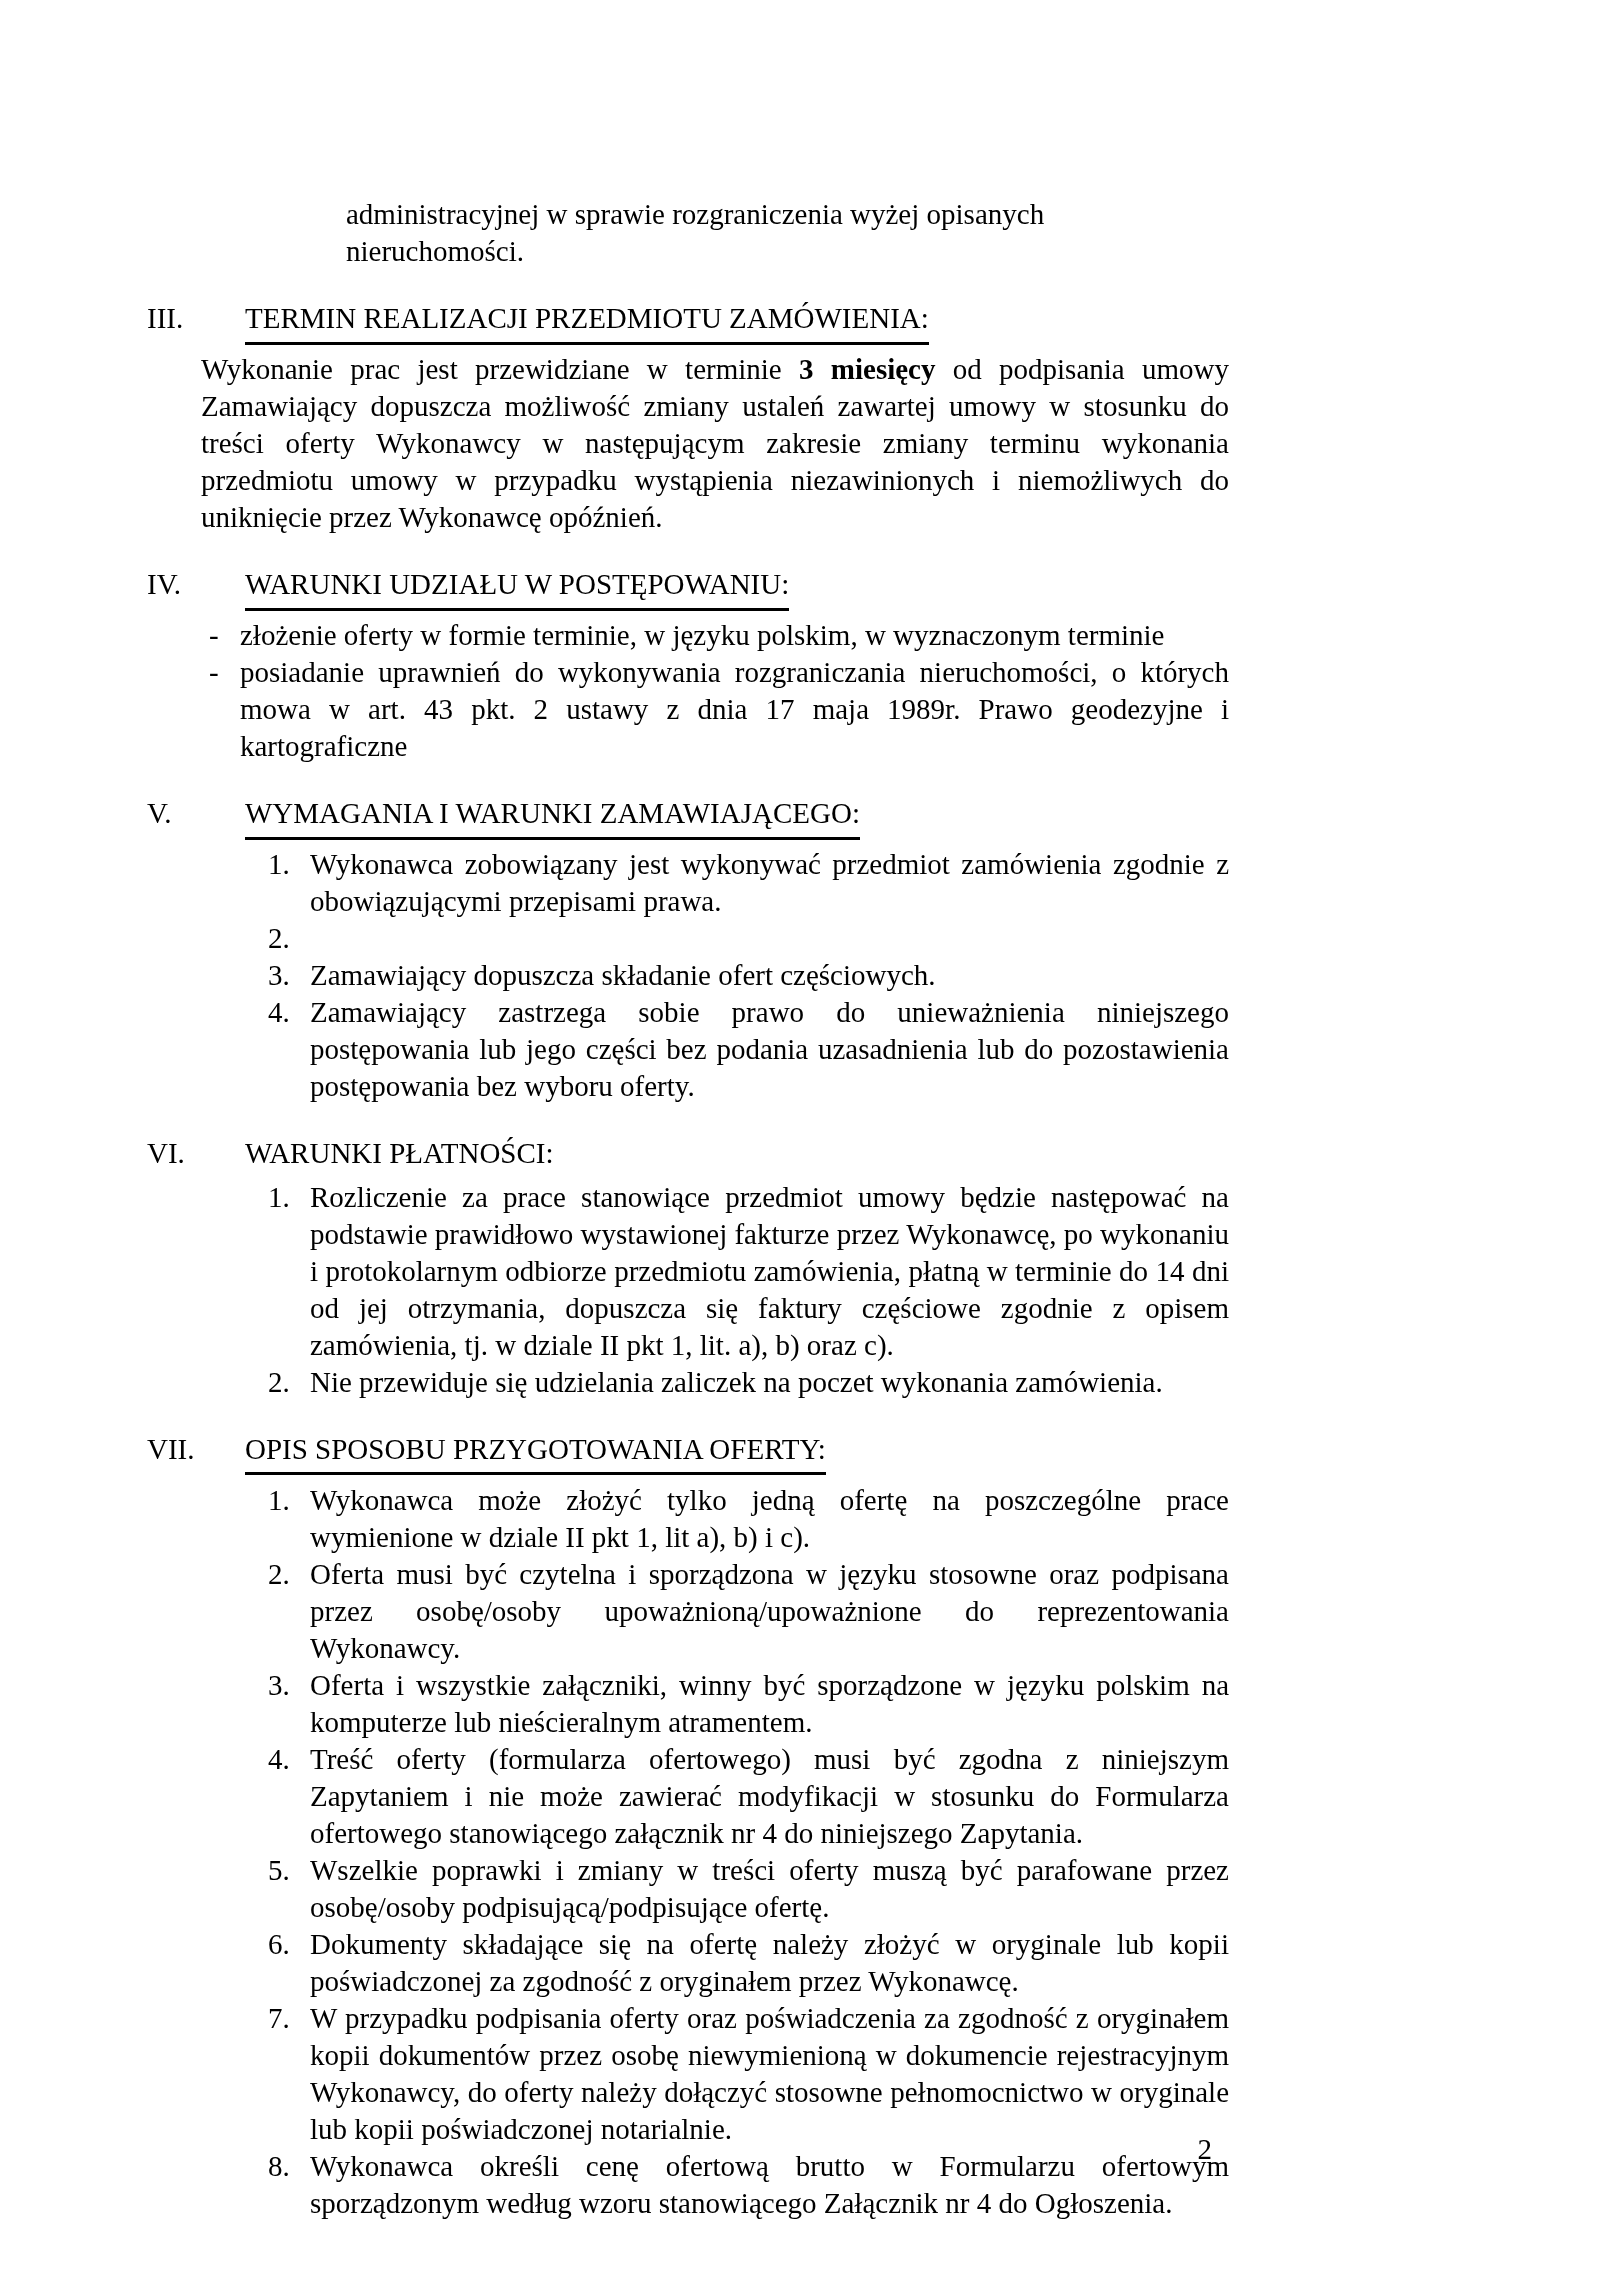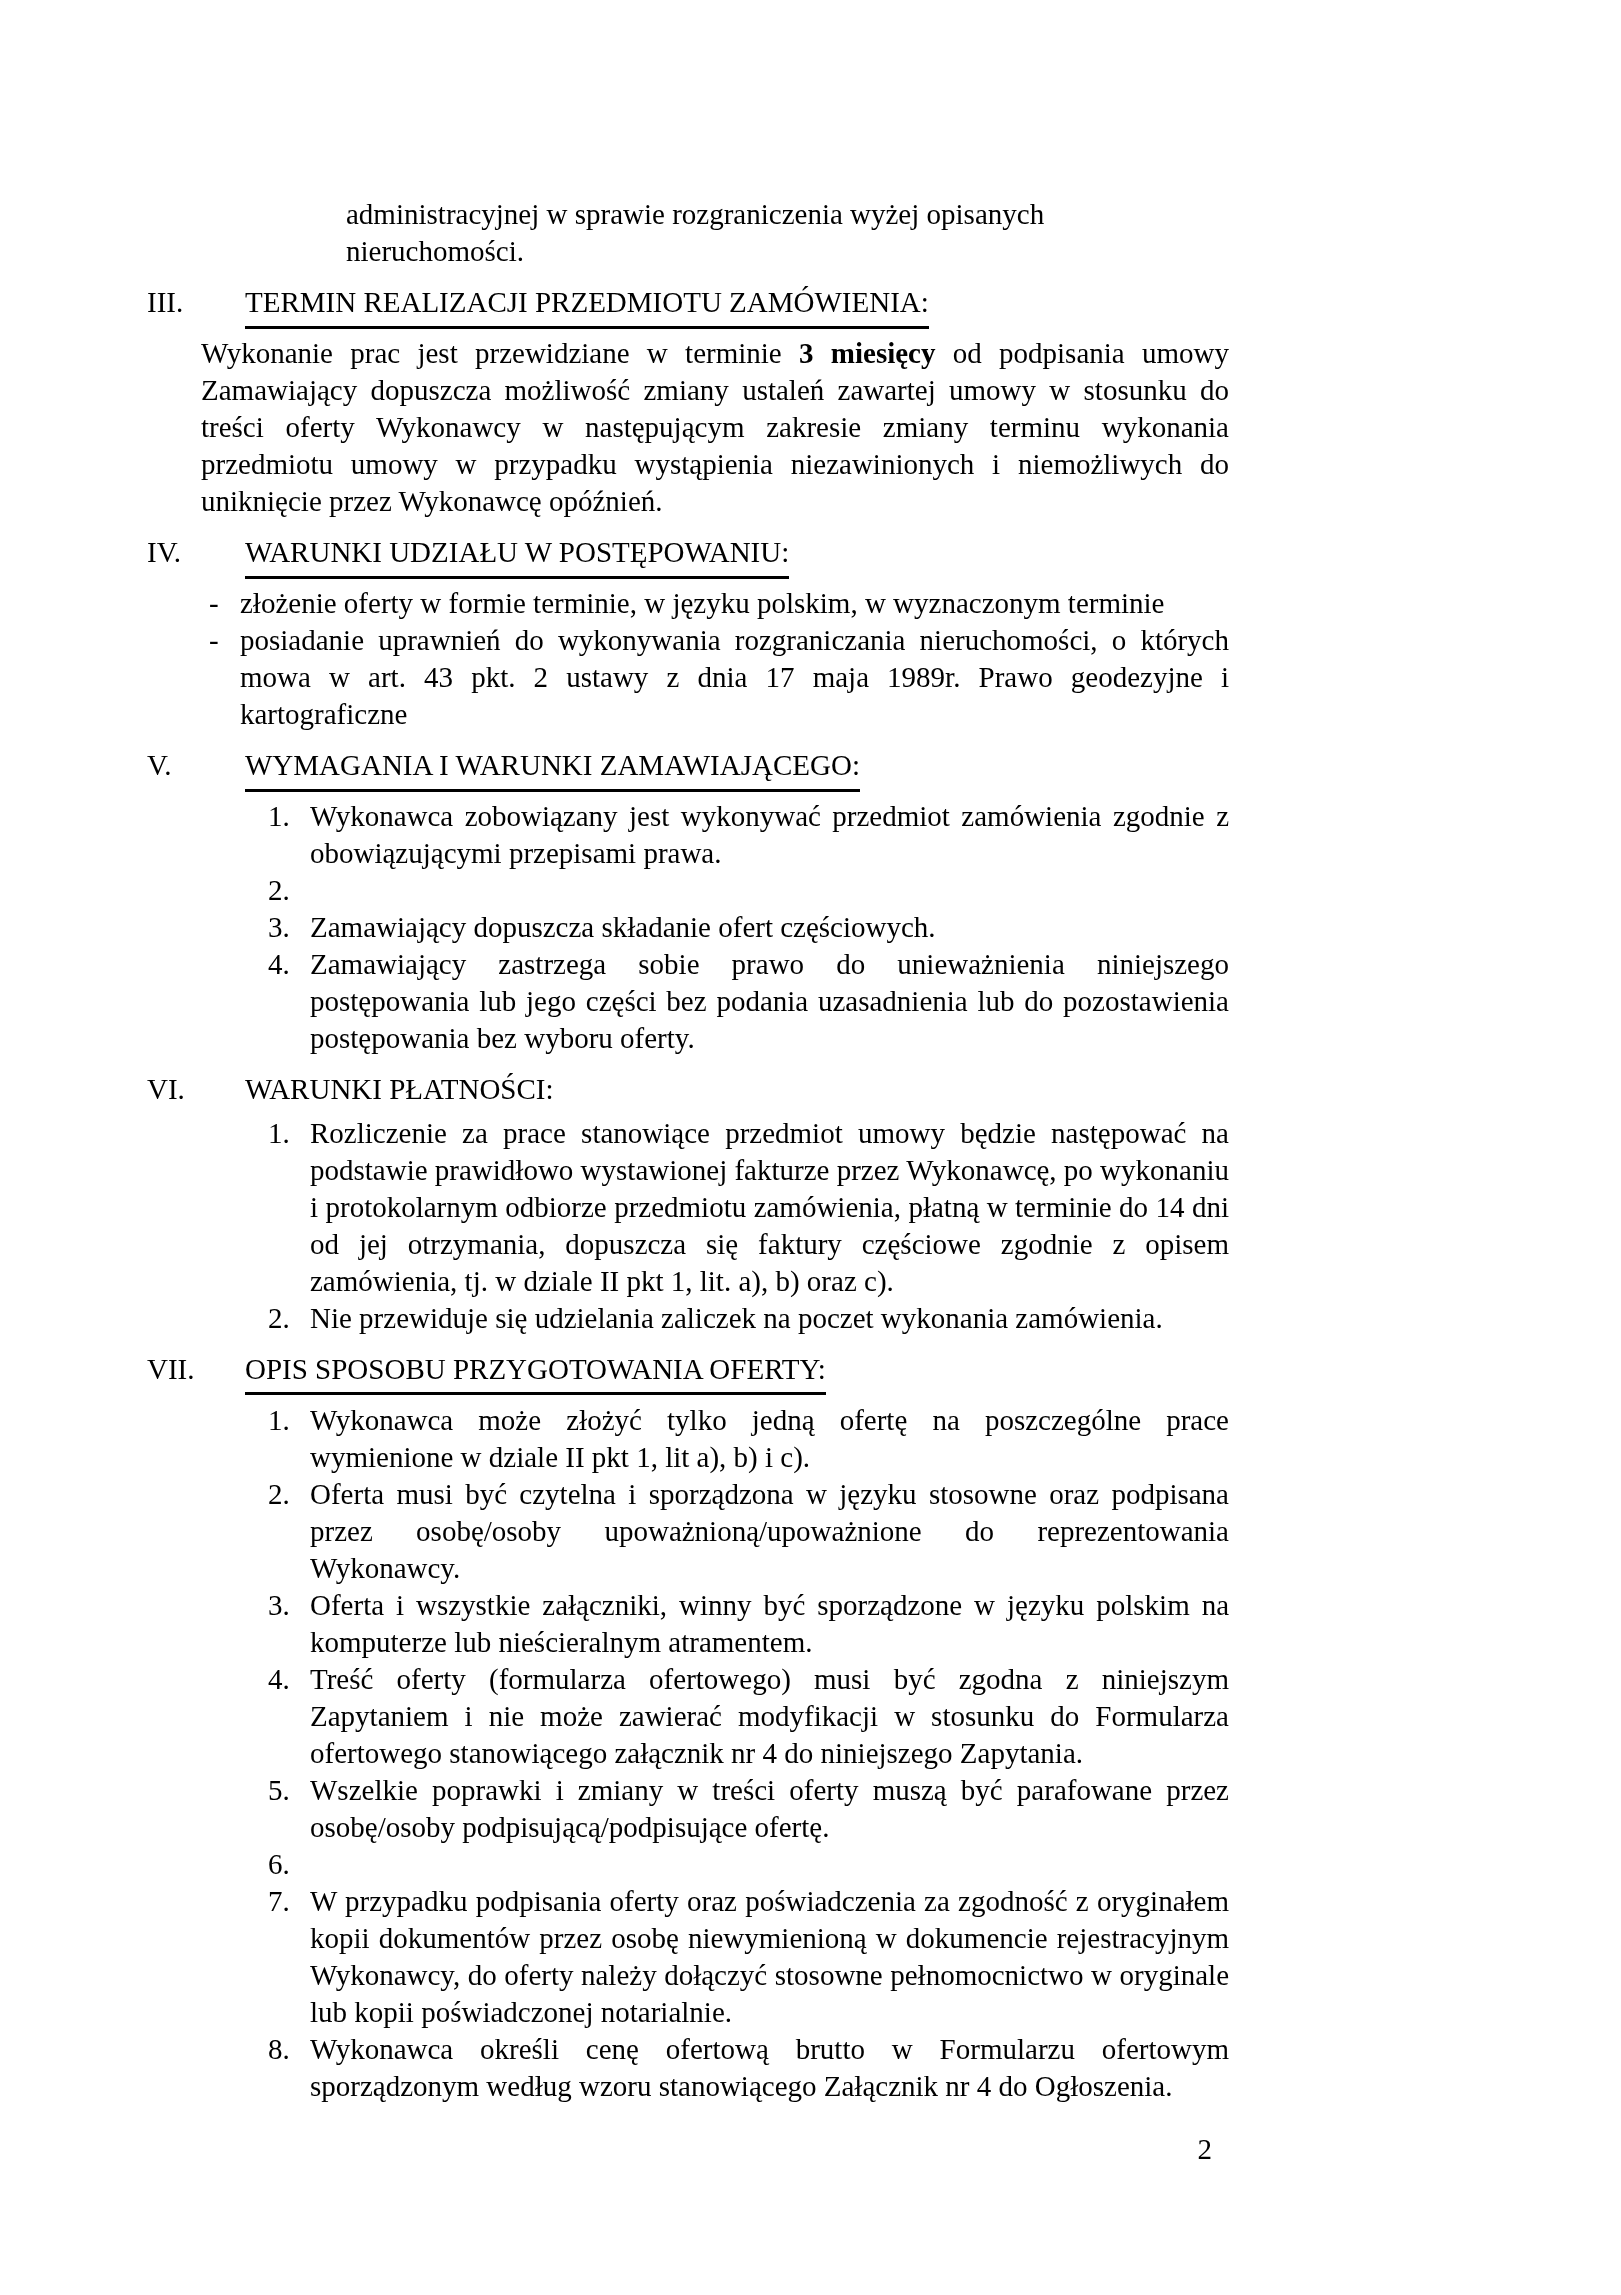--- a/index.html
+++ b/index.html
@@ -19,21 +19,21 @@
     box-sizing: border-box;
     padding: 196px 162px 0 147px;
     overflow: hidden;
   }
   p { margin: 0; }
 
   .cont-line {
     margin-left: 199px;
   }
 
-  .section { margin-top: 14px; }
+  .section { margin-top: 30px; }
 
   .sec-head {
     display: flex;
     align-items: baseline;
   }
   .numeral {
     flex: none;
     width: 98px;
   }
   .head-text {
@@ -174,20 +174,21 @@
       <div class="nitem">
         <span class="marker">4.</span>
         <span class="ntext">Treść oferty (formularza ofertowego) musi być zgodna z niniejszym Zapytaniem i nie może zawierać modyfikacji w stosunku do Formularza ofertowego stanowiącego załącznik nr 4 do niniejszego Zapytania.</span>
       </div>
       <div class="nitem">
         <span class="marker">5.</span>
         <span class="ntext">Wszelkie poprawki i zmiany w treści oferty muszą być parafowane przez osobę/osoby podpisującą/podpisujące ofertę.</span>
       </div>
       <div class="nitem">
         <span class="marker">6.</span>
+        <span class="ntext">Dokumenty składające się na ofertę należy złożyć w oryginale lub kopii poświadczonej za zgodność z oryginałem przez Wykonawcę.</span>
       </div>
       <div class="nitem">
         <span class="marker">7.</span>
         <span class="ntext">W przypadku podpisania oferty oraz poświadczenia za zgodność z oryginałem kopii dokumentów przez osobę niewymienioną w dokumencie rejestracyjnym Wykonawcy, do oferty należy dołączyć stosowne pełnomocnictwo w oryginale lub kopii poświadczonej notarialnie.</span>
       </div>
       <div class="nitem">
         <span class="marker">8.</span>
         <span class="ntext">Wykonawca określi cenę ofertową brutto w Formularzu ofertowym sporządzonym według wzoru stanowiącego Załącznik nr 4 do Ogłoszenia.</span>
       </div>
     </div>

